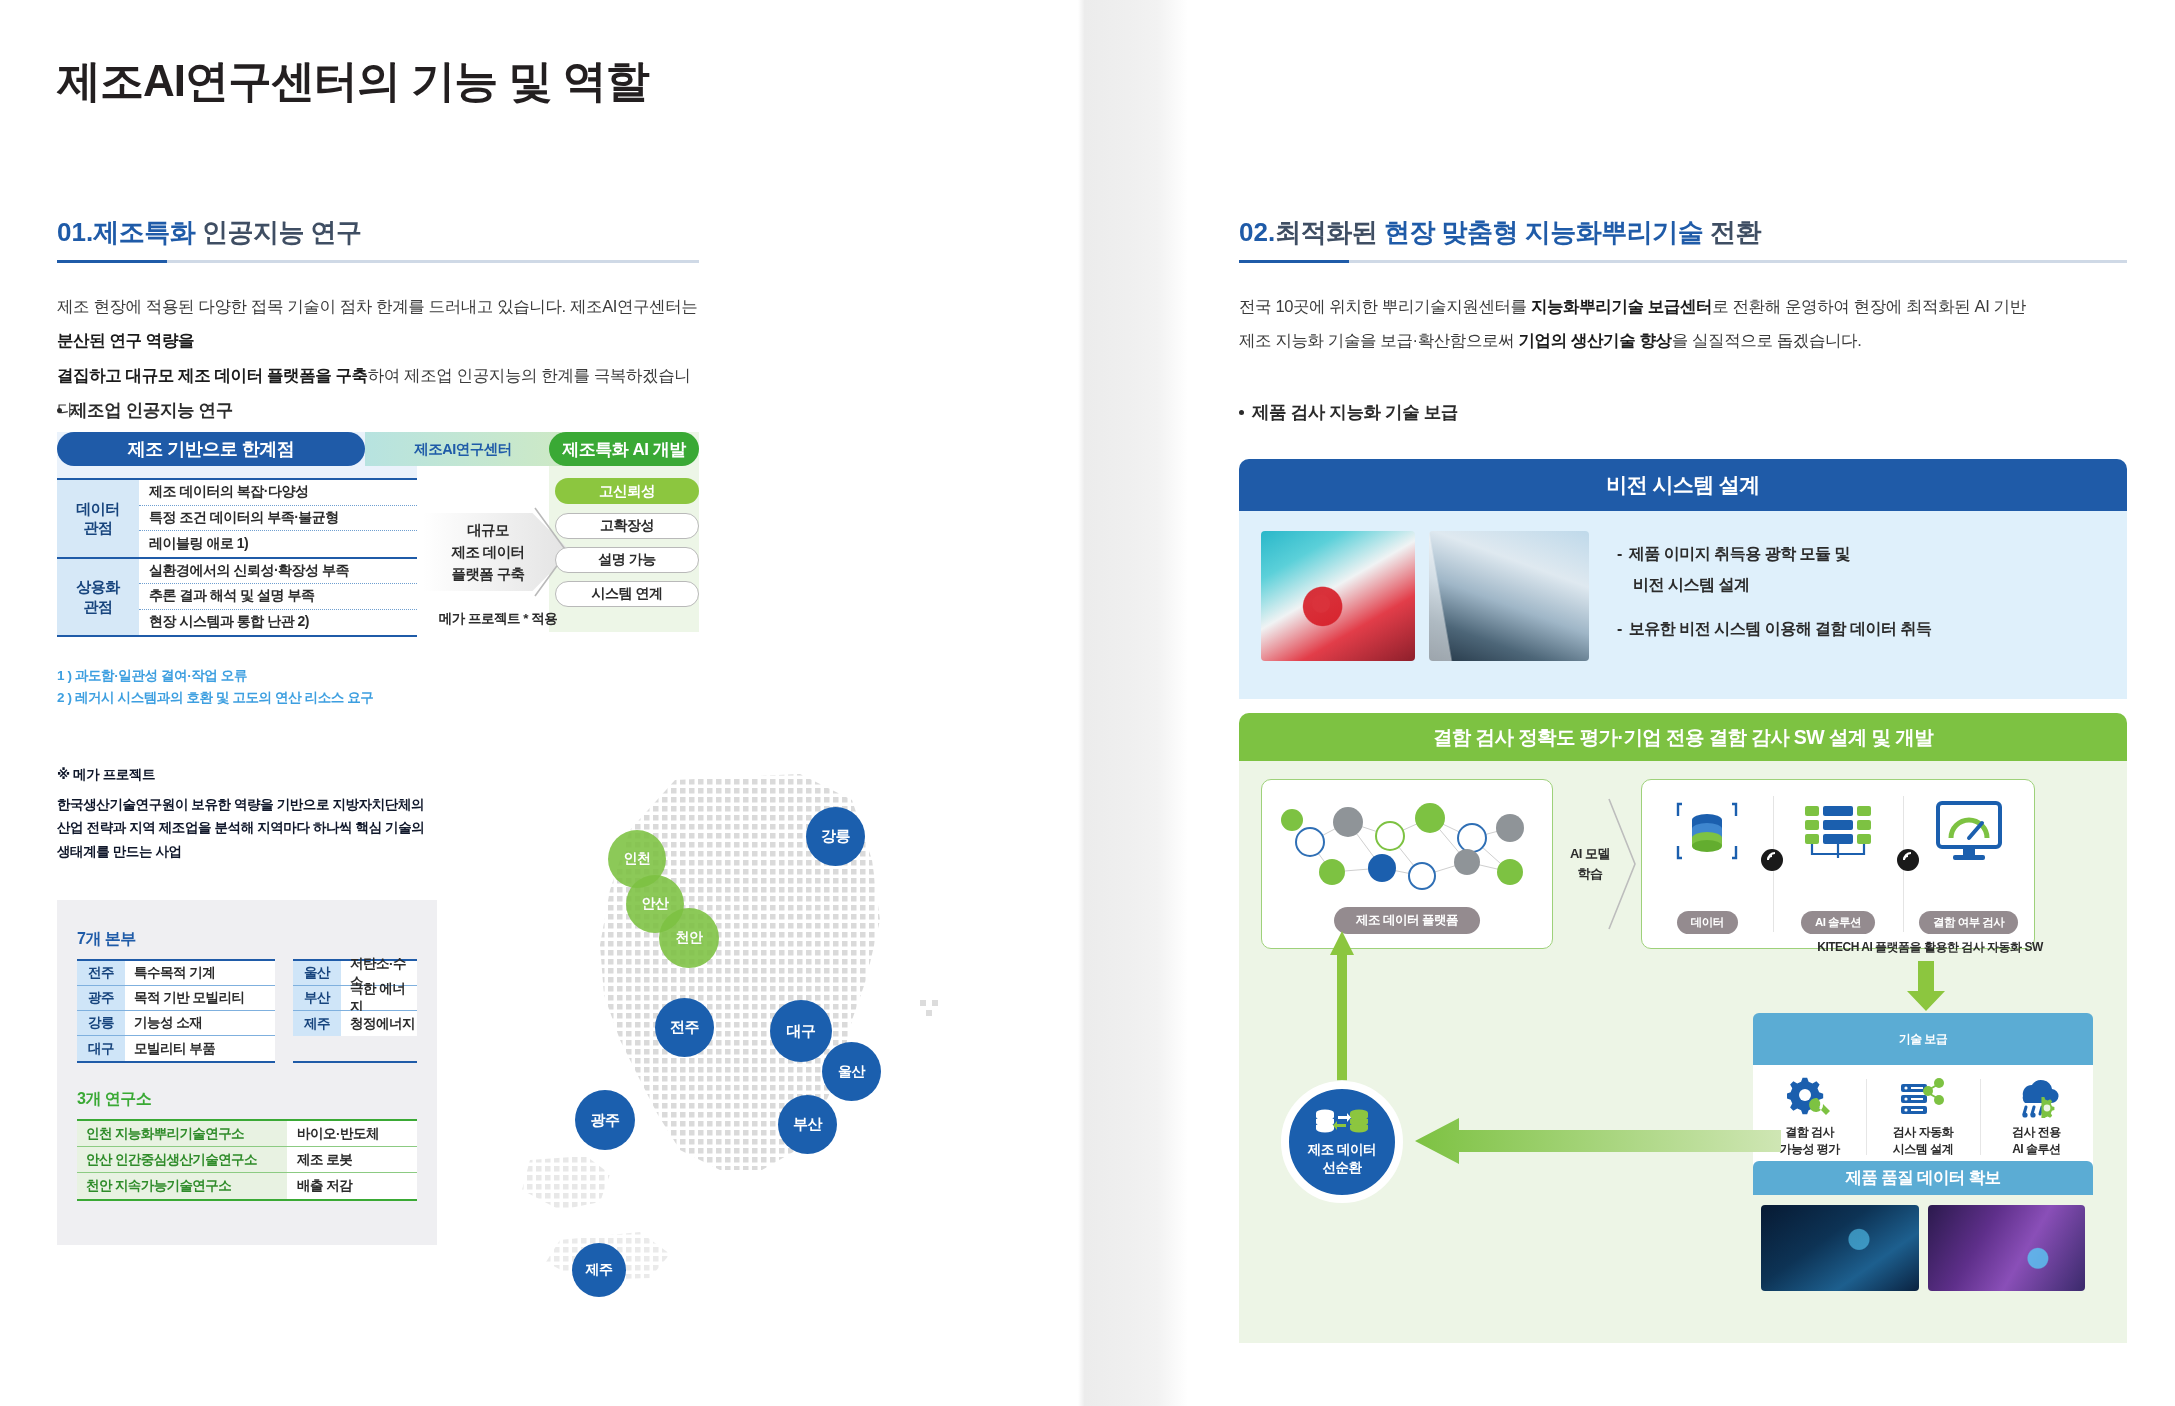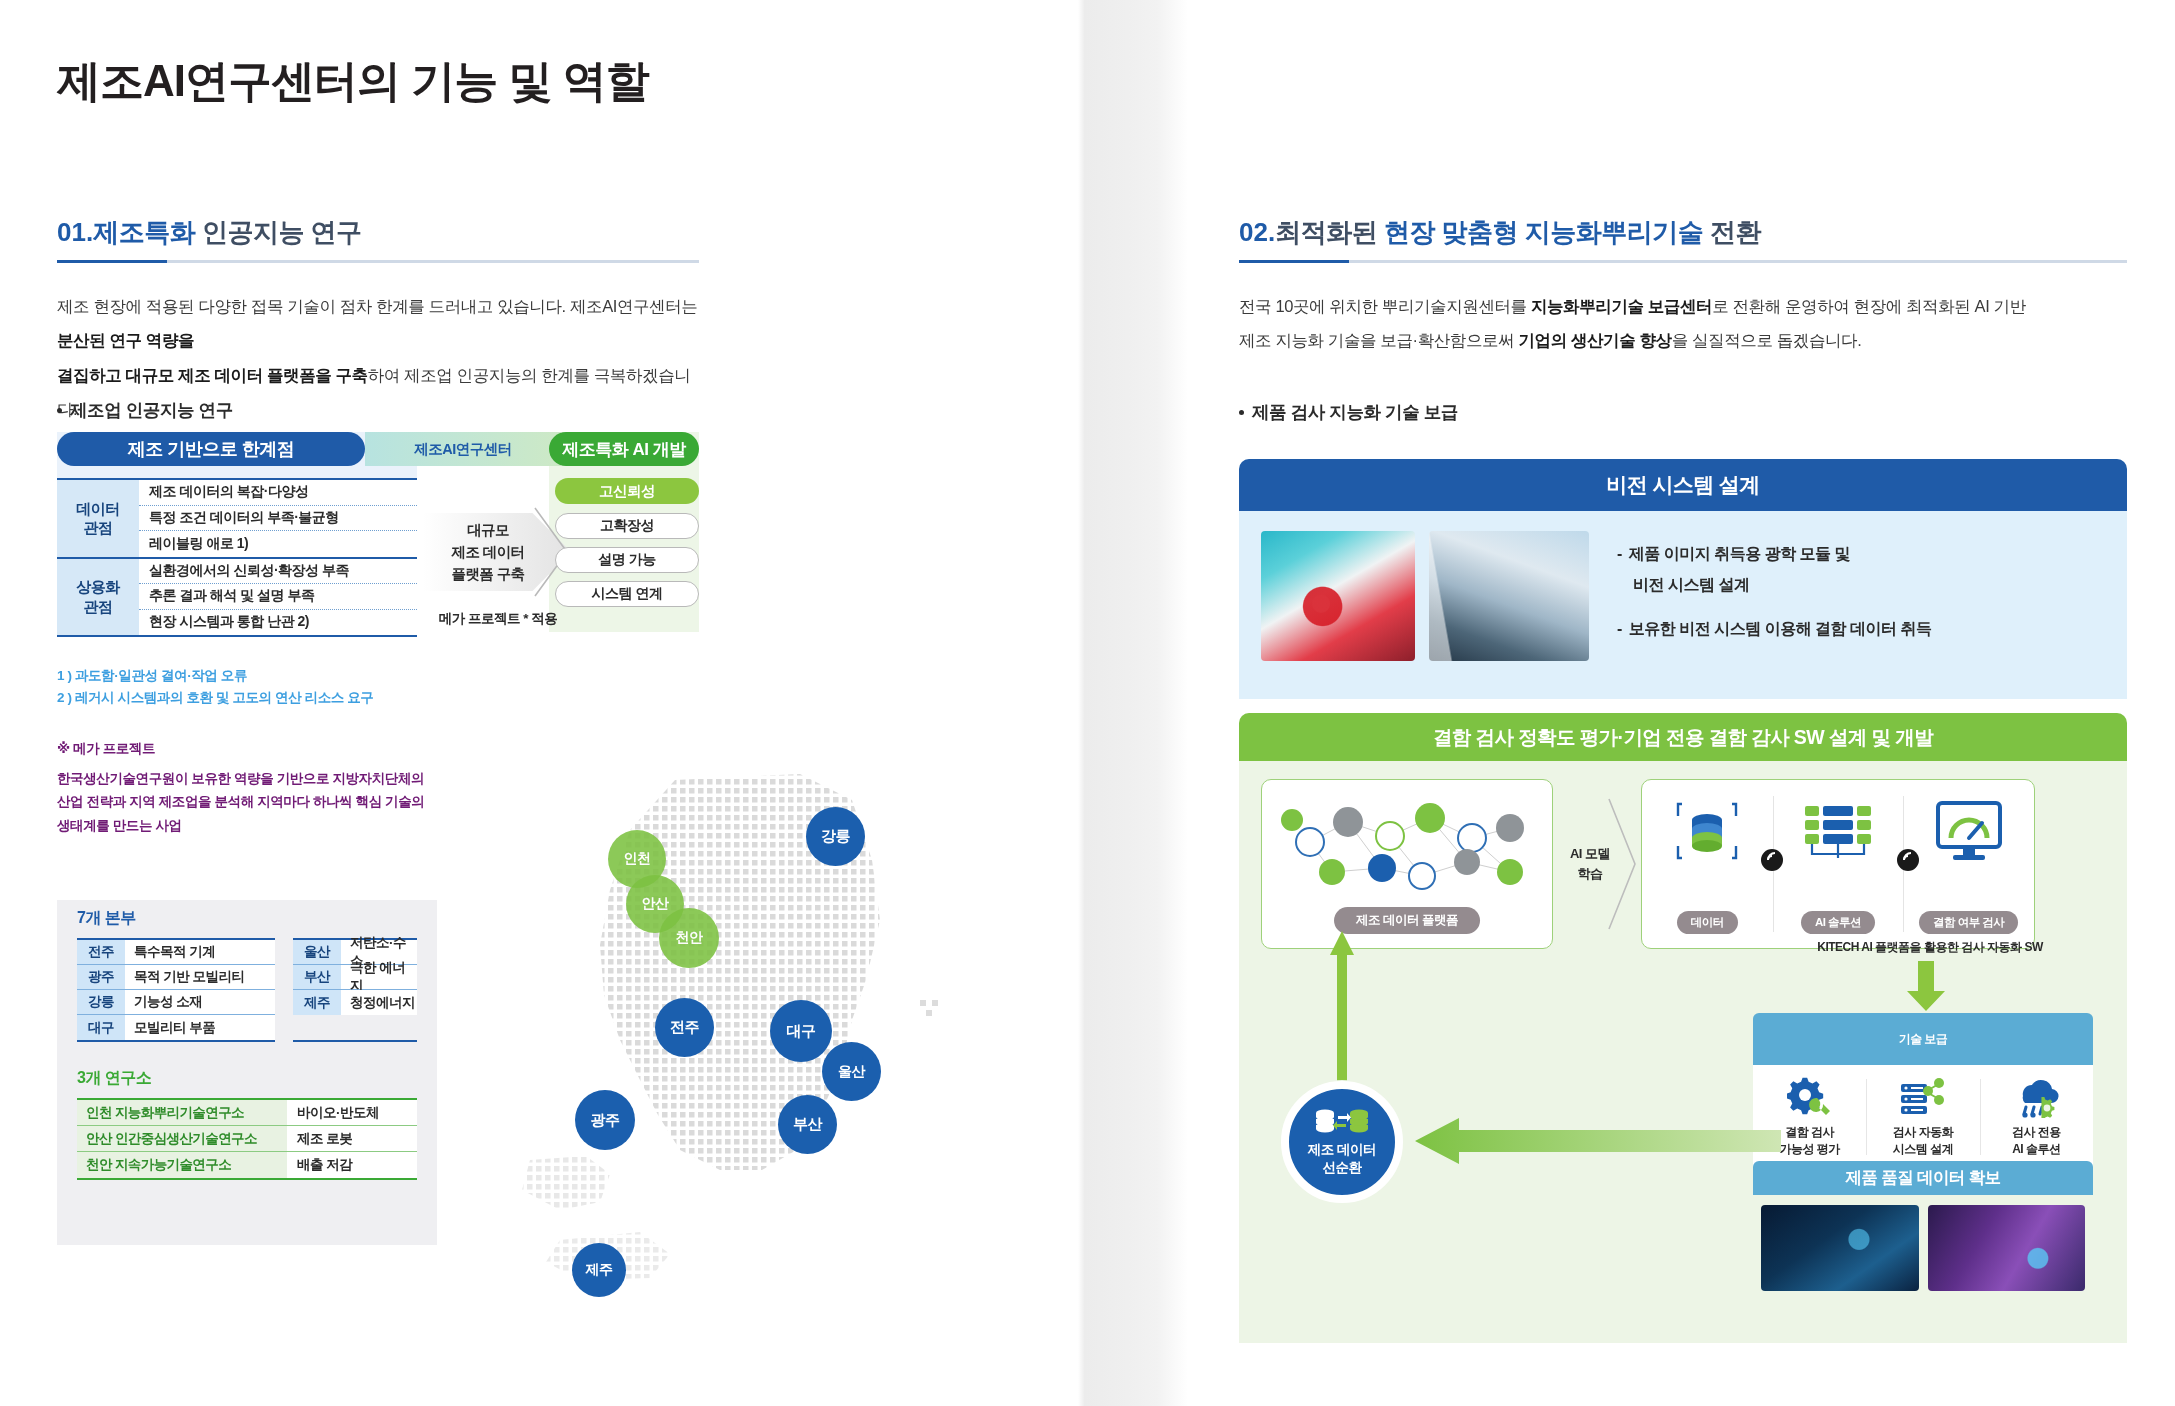--- a/index.html
+++ b/index.html
@@ -117,29 +117,29 @@
     height:26px; border-radius:13px; background:#fff; border:1px solid #b9b9b9;
     color:#2b2b2b; font-size:14px; font-weight:700; display:flex;
     align-items:center; justify-content:center; letter-spacing:-0.5px; margin-bottom:8px;
   }
 
   .footnotes {
     position:absolute; left:57px; top:665px; font-size:13.5px; color:#3d9fe0;
     line-height:1.62; letter-spacing:-0.4px; font-weight:600;
   }
   .megabox {
-    position:absolute; left:57px; top:737px; font-size:13.5px; color:#701a75;
+    position:absolute; left:57px; top:763px; font-size:13.5px; color:#0f172a;
     line-height:1.72; letter-spacing:-0.4px; font-weight:600;
   }
   .megabox .hd { font-weight:700; margin-bottom:7px; }
 
   
   .orgbox {
     position:absolute; left:57px; top:900px; width:380px; height:345px;
-    background:#efeff2; padding:8px 20px 20px 20px;
+    background:#efeff2; padding:29px 20px 20px 20px;
   }
   .org-h { font-size:16px; font-weight:700; color:#1f5ba8; margin-bottom:9px; letter-spacing:-0.5px;}
   .org-h.green { color:#3aa935; }
   .hq-wrap { display:flex; gap:18px; }
   .hq-tbl { border-top:2px solid #1f5ba8; border-bottom:2px solid #1f5ba8; }
   .hq-tbl.a { width:198px; }
   .hq-tbl.b { width:124px; }
   .hq-row { display:flex; height:25px; border-bottom:1px solid #7fb0de; }
   .hq-row:last-child { border-bottom:none; }
   .hq-city {

